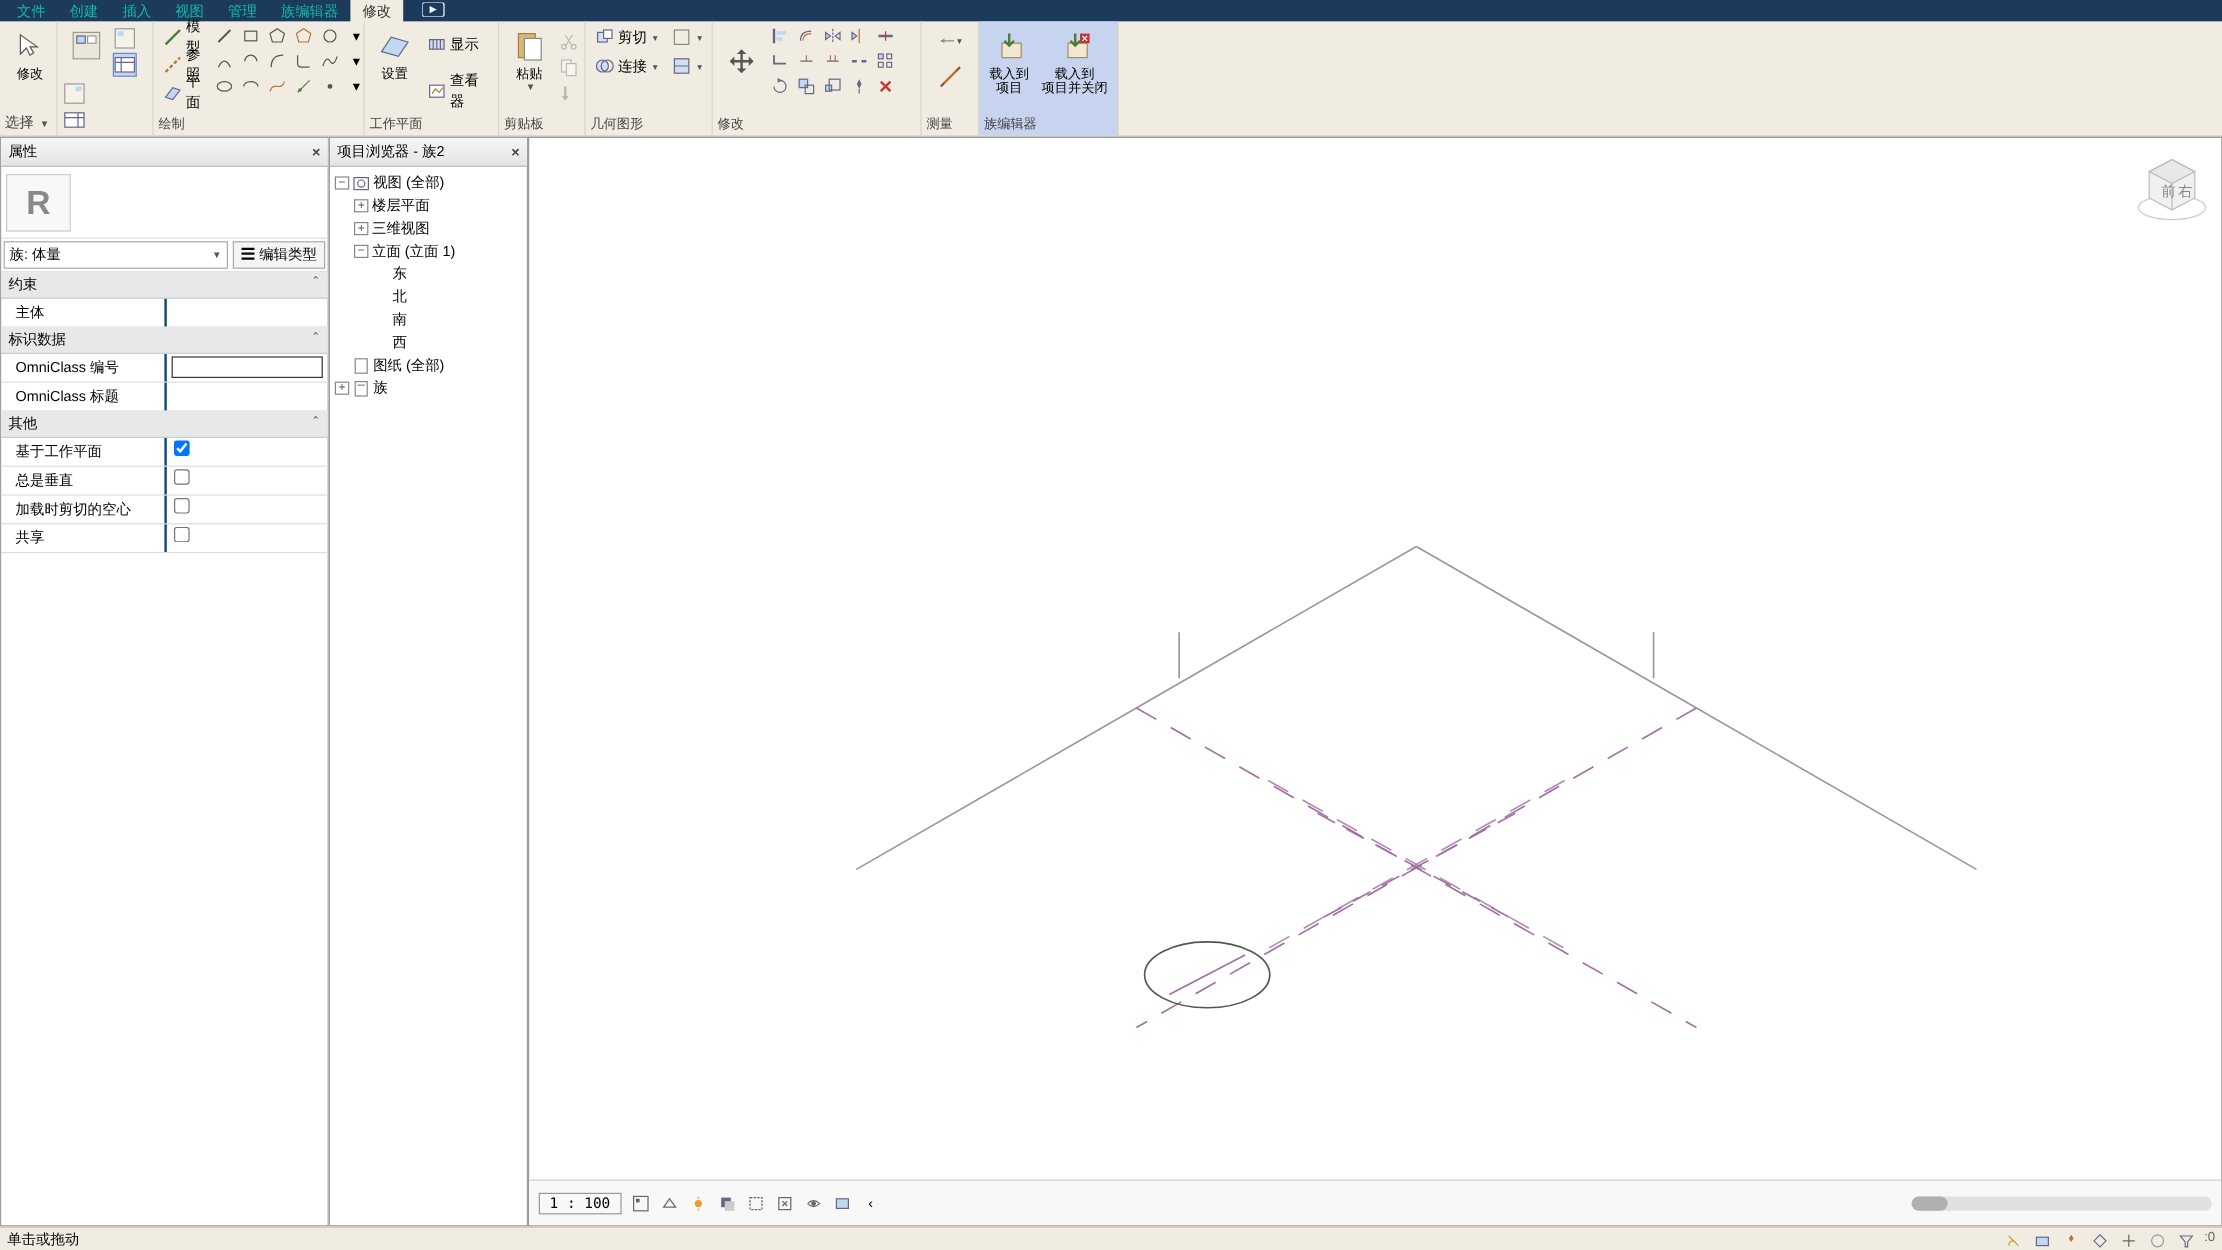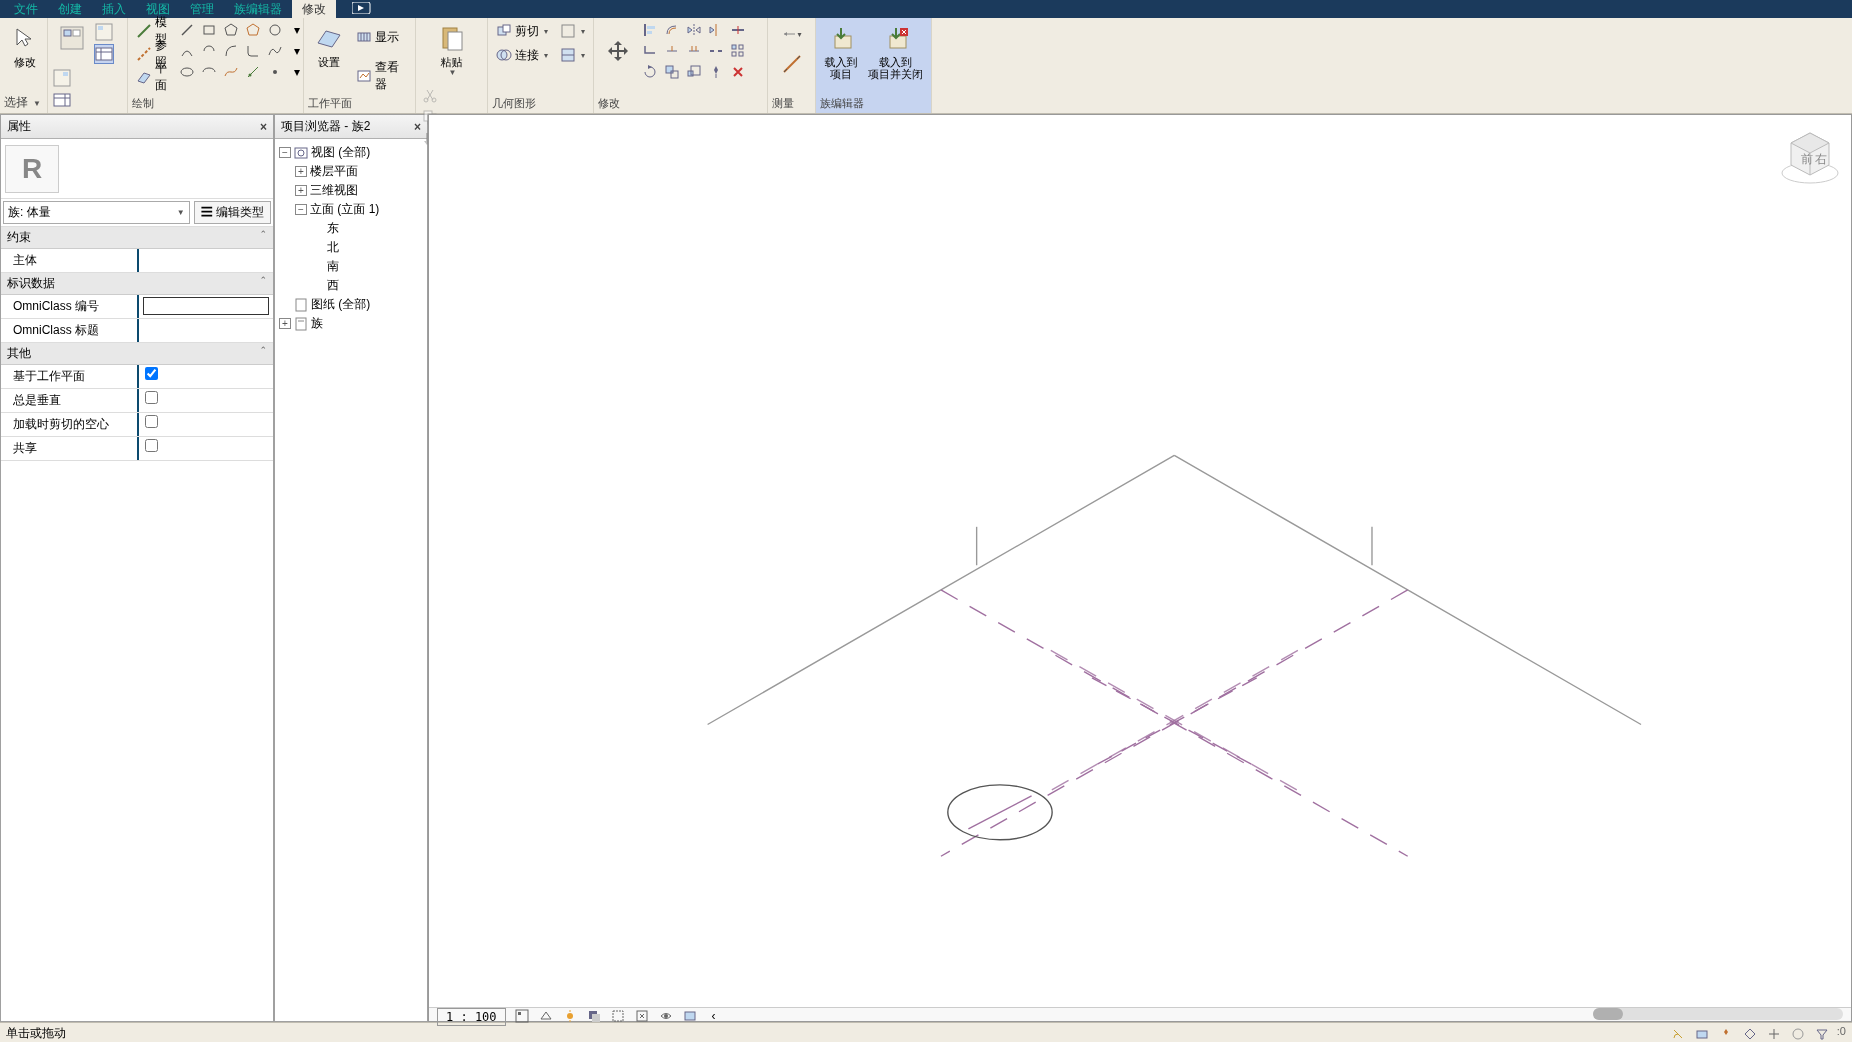--- a/index.html
+++ b/index.html
@@ -46,34 +46,34 @@
     .prop-label { width: 138px; padding: 3px 6px; border-right: 2px solid #0c4a6e; }
     .prop-label.indent { padding-left: 12px; }
     .prop-value { flex: 1; padding: 2px 4px; }
     .prop-value input[type=text] { width: 100%; border: 1px solid #333; padding: 1px 2px; }
     .prop-value input[type=checkbox] { margin-left: 2px; }
     .prop-footer { margin-top: auto; display: flex; justify-content: space-between; align-items: center; padding: 2px 4px; }
     .prop-help { color: #0066cc; text-decoration: underline; cursor: pointer; }
     .prop-apply { padding: 3px 24px; border: 1px solid #bbb; background: #eee; color: #999; }
     
     
-    .browser-panel { width: 154px; }
+    .browser-panel { width: 166px; }
     .tree { padding: 4px 2px; overflow-y: auto; }
     .tree-item { display: flex; align-items: center; padding: 1px 0; cursor: pointer; white-space: nowrap; }
     .tree-toggle { width: 12px; text-align: center; font-size: 10px; color: #555; border: 1px solid #888; line-height: 9px; height: 11px; margin-right: 3px; }
     .tree-spacer { width: 15px; display: inline-block; }
     .tree-icon { width: 14px; height: 14px; margin-right: 3px; display: inline-block; }
     .tree-lvl1 { padding-left: 2px; }
     .tree-lvl2 { padding-left: 18px; }
     .tree-lvl4 { padding-left: 50px; }
     
     
     .canvas-area { flex: 1; position: relative; background: #fff; border: 1px solid #999; }
     .viewcube { position: absolute; top: 10px; right: 10px; width: 62px; height: 62px; }
-    .canvas-statusbar { position: absolute; bottom: 0; left: 0; right: 0; height: 14px; background: #f8f8f8; border-top: 1px solid #ccc; display: flex; align-items: flex-start; padding: 0 8px; gap: 8px; }
+    .canvas-statusbar { position: absolute; bottom: 0; left: 0; right: 0; height: 38px; background: #f8f8f8; border-top: 1px solid #ccc; display: flex; align-items: center; padding: 0 8px; gap: 8px; }
     .scale-box { border: 1px solid #999; padding: 1px 8px; font-family: monospace; }
     .sb-icon { width: 16px; height: 16px; display: flex; align-items: center; justify-content: center; cursor: pointer; }
     .scroll-track { margin-left: auto; width: 250px; height: 12px; background: #e0e0e0; border-radius: 6px; position: relative; }
     .scroll-thumb { position: absolute; left: 0; width: 30px; height: 12px; background: #b0b0b0; border-radius: 6px; }
     
     
     .statusbar { height: 22px; background: #f0ece2; border-top: 1px solid #c0bcb0; display: flex; align-items: center; padding: 0 6px; justify-content: space-between; }
     .statusbar-right { display: flex; gap: 6px; }
     .sbi { width: 18px; height: 18px; display: flex; align-items: center; justify-content: center; cursor: pointer; }
     .collapse-caret { font-size: 9px; color: #666; }
@@ -295,21 +295,21 @@
                 <path d="M4 10 L7 6 L10 9 L13 5" fill="none" stroke="#c07030"></path>
               </svg></span>
             <span>查看器</span>
           </div>
       </div>
     </div>
     <div class="ribbon-panel-label">工作平面</div>
   </div>
 
   <div class="ribbon-panel" style="width:72px">
-    <div class="ribbon-panel-content" style="flex-direction:column">
+    <div class="ribbon-panel-content" style="flex-direction:row">
       <div class="ribbon-btn-lg">
         <span class="icon">
             <svg width="28" height="28">
               <rect x="5" y="4" width="14" height="20" fill="#d8b878" stroke="#a08040"></rect>
               <rect x="10" y="8" width="14" height="18" fill="#fff" stroke="#888"></rect>
             </svg>
           </span>
         <span class="lbl">粘贴</span>
         <span class="dropdown-arrow">▼</span>
       </div>

